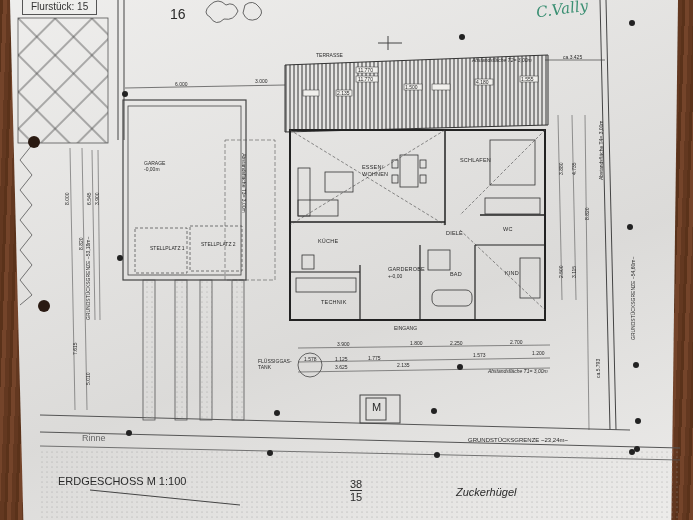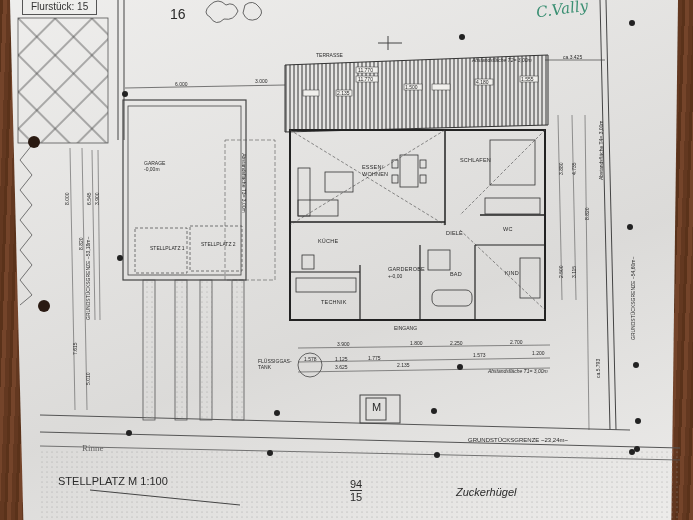--- a/index.html
+++ b/index.html
@@ -235,19 +235,19 @@
 <div class="t small" style="left:571px;top:278px;transform:rotate(-90deg);transform-origin:left top;">3.115</div>
 <div class="t small" style="left:584px;top:220px;transform:rotate(-90deg);transform-origin:left top;">8.820</div>
 <div class="t small" style="left:595px;top:378px;transform:rotate(-90deg);transform-origin:left top;">ca.5.793</div>
 <div class="t small" style="left:64px;top:205px;transform:rotate(-90deg);transform-origin:left top;">8.000</div>
 <div class="t small" style="left:86px;top:205px;transform:rotate(-90deg);transform-origin:left top;">6.545</div>
 <div class="t small" style="left:94px;top:205px;transform:rotate(-90deg);transform-origin:left top;">3.900</div>
 <div class="t small" style="left:78px;top:250px;transform:rotate(-90deg);transform-origin:left top;">8.820</div>
 <div class="t small" style="left:72px;top:355px;transform:rotate(-90deg);transform-origin:left top;">7.615</div>
 <div class="t small" style="left:85px;top:385px;transform:rotate(-90deg);transform-origin:left top;">5.010</div>
 
-<div class="t" style="left:82px;top:443px;font-size:9px;color:#666;font-family:Liberation Serif, serif;">Rinne</div>
+<div class="t" style="left:82px;top:433px;font-size:9px;color:#666;">Rinne</div>
 <div class="t small" style="left:468px;top:437px;font-size:6px;">GRUNDSTÜCKSGRENZE ~23,24m~</div>
 
-<div class="t" style="left:58px;top:475px;font-size:11px;">STELLPLATZ M 1:100</div>
-<div class="t" style="left:350px;top:478px;font-size:11px;border-bottom:1px solid #333;">94</div>
+<div class="t" style="left:58px;top:475px;font-size:11px;">ERDGESCHOSS M 1:100</div>
+<div class="t" style="left:350px;top:478px;font-size:11px;border-bottom:1px solid #333;">38</div>
 <div class="t" style="left:350px;top:491px;font-size:11px;">15</div>
 <div class="t" style="left:456px;top:486px;font-size:11px;font-style:italic;">Zuckerhügel</div>
 
 </body></html>

